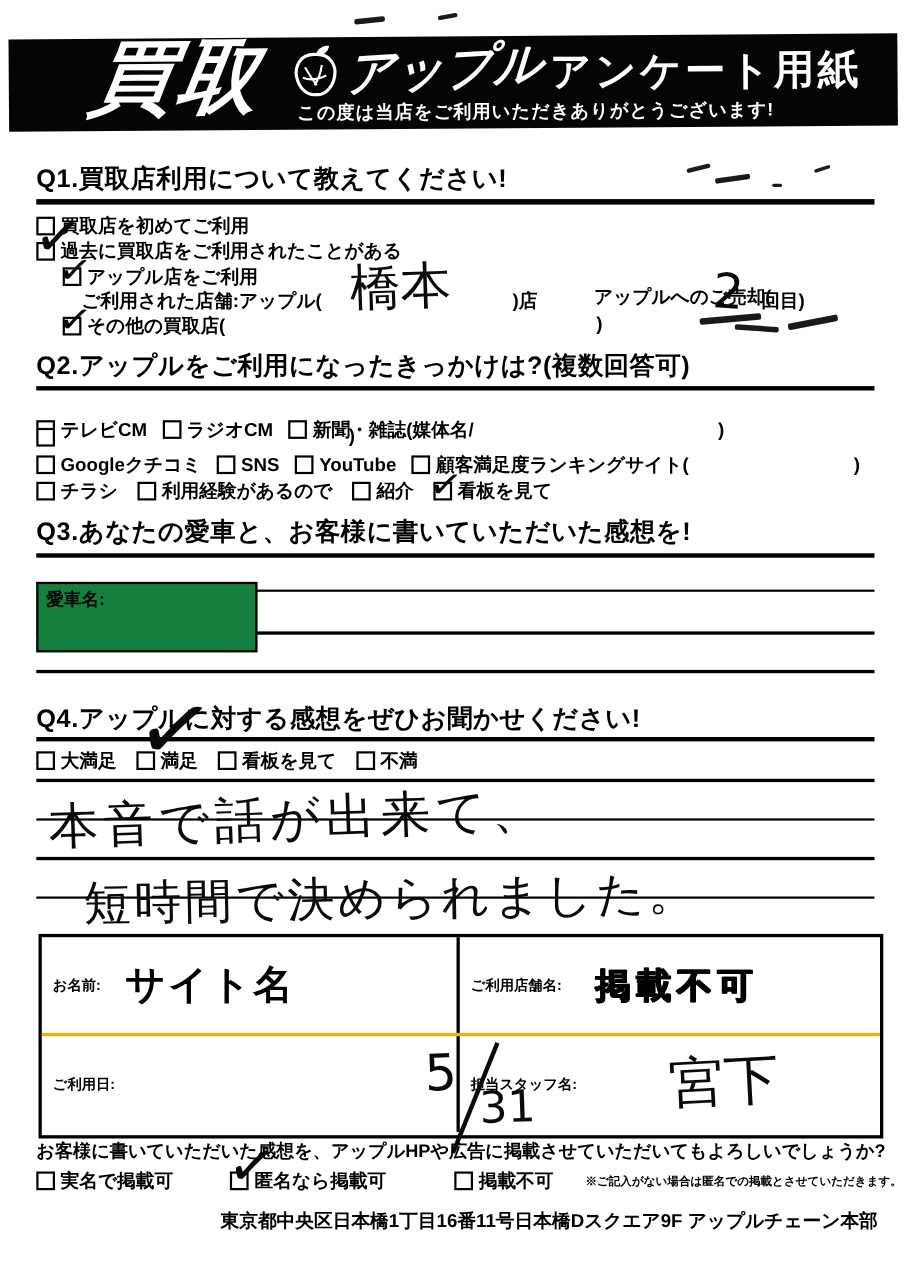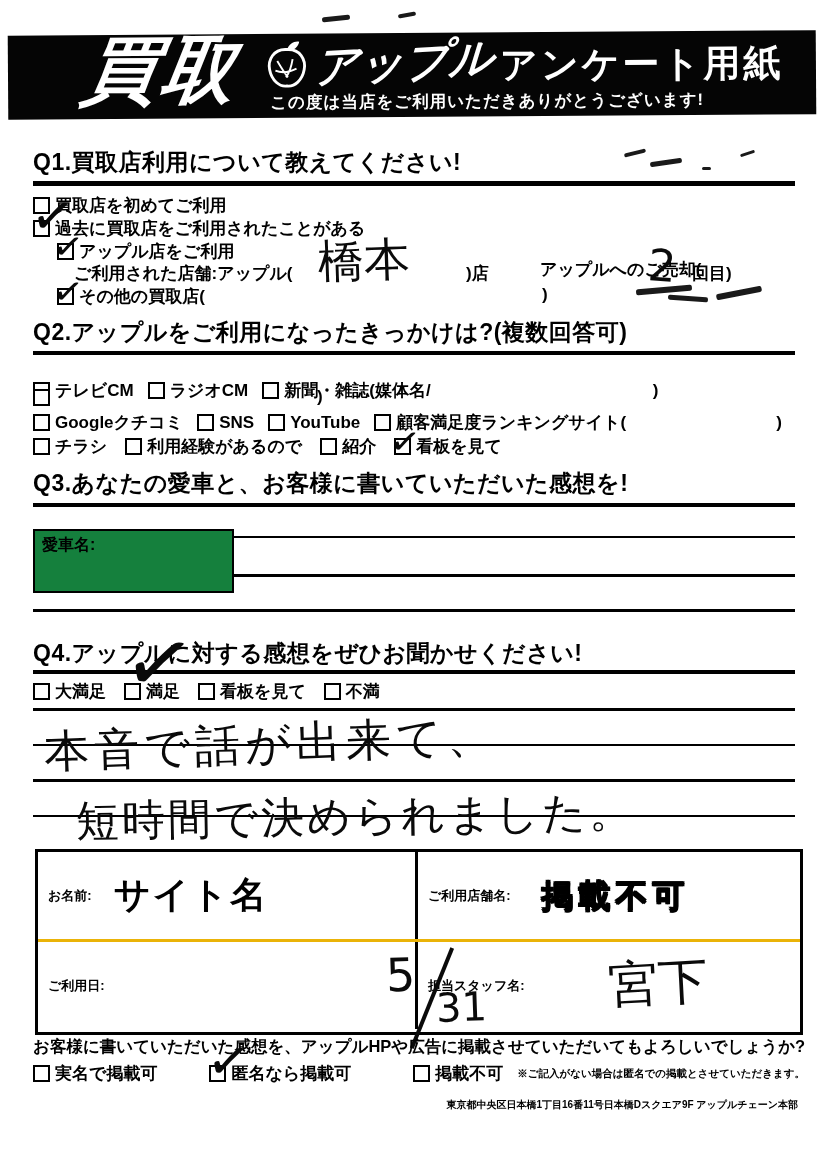--- a/index.html
+++ b/index.html
@@ -66,22 +66,22 @@
   .name-val { font-size:36px; font-weight:bold; margin-left:22px; letter-spacing:2px; }
   .stamp { font-size:32px; font-weight:bold; margin-left:30px; letter-spacing:5px;
            text-shadow:1.5px 0 0 #000, 0 1.5px 0 #000, 1.5px 1.5px 0 #000; }
 
   .slash { position:absolute; width:3.5px; height:108px; background:#0a0a0a;
            transform:rotate(22deg); z-index:4; }
 
   
   .foot-q { position:absolute; left:33px; top:1036px; font-size:16.5px; font-weight:bold;
             white-space:nowrap; z-index:2; }
-  .foot-note { font-size:10.5px; font-weight:bold; }
-  .address { position:absolute; right:28px; top:1098px; font-size:10px; font-weight:bold;
+  .foot-note { font-size:10.5px; font-weight:bold;margin-left:15px; }
+  .address { position:absolute; right:28px; top:1098px; font-size:17px; font-weight:bold;
              white-space:nowrap; z-index:2; }
 
   .smudge { position:absolute; background:#1a1a1a; border-radius:2px; z-index:1; }
 </style>
 </head>
 <body>
 
 <div class="page">
 
   <div class="smudge" style="left:322px; top:16px; width:28px; height:5px; transform:rotate(-6deg);"></div>

